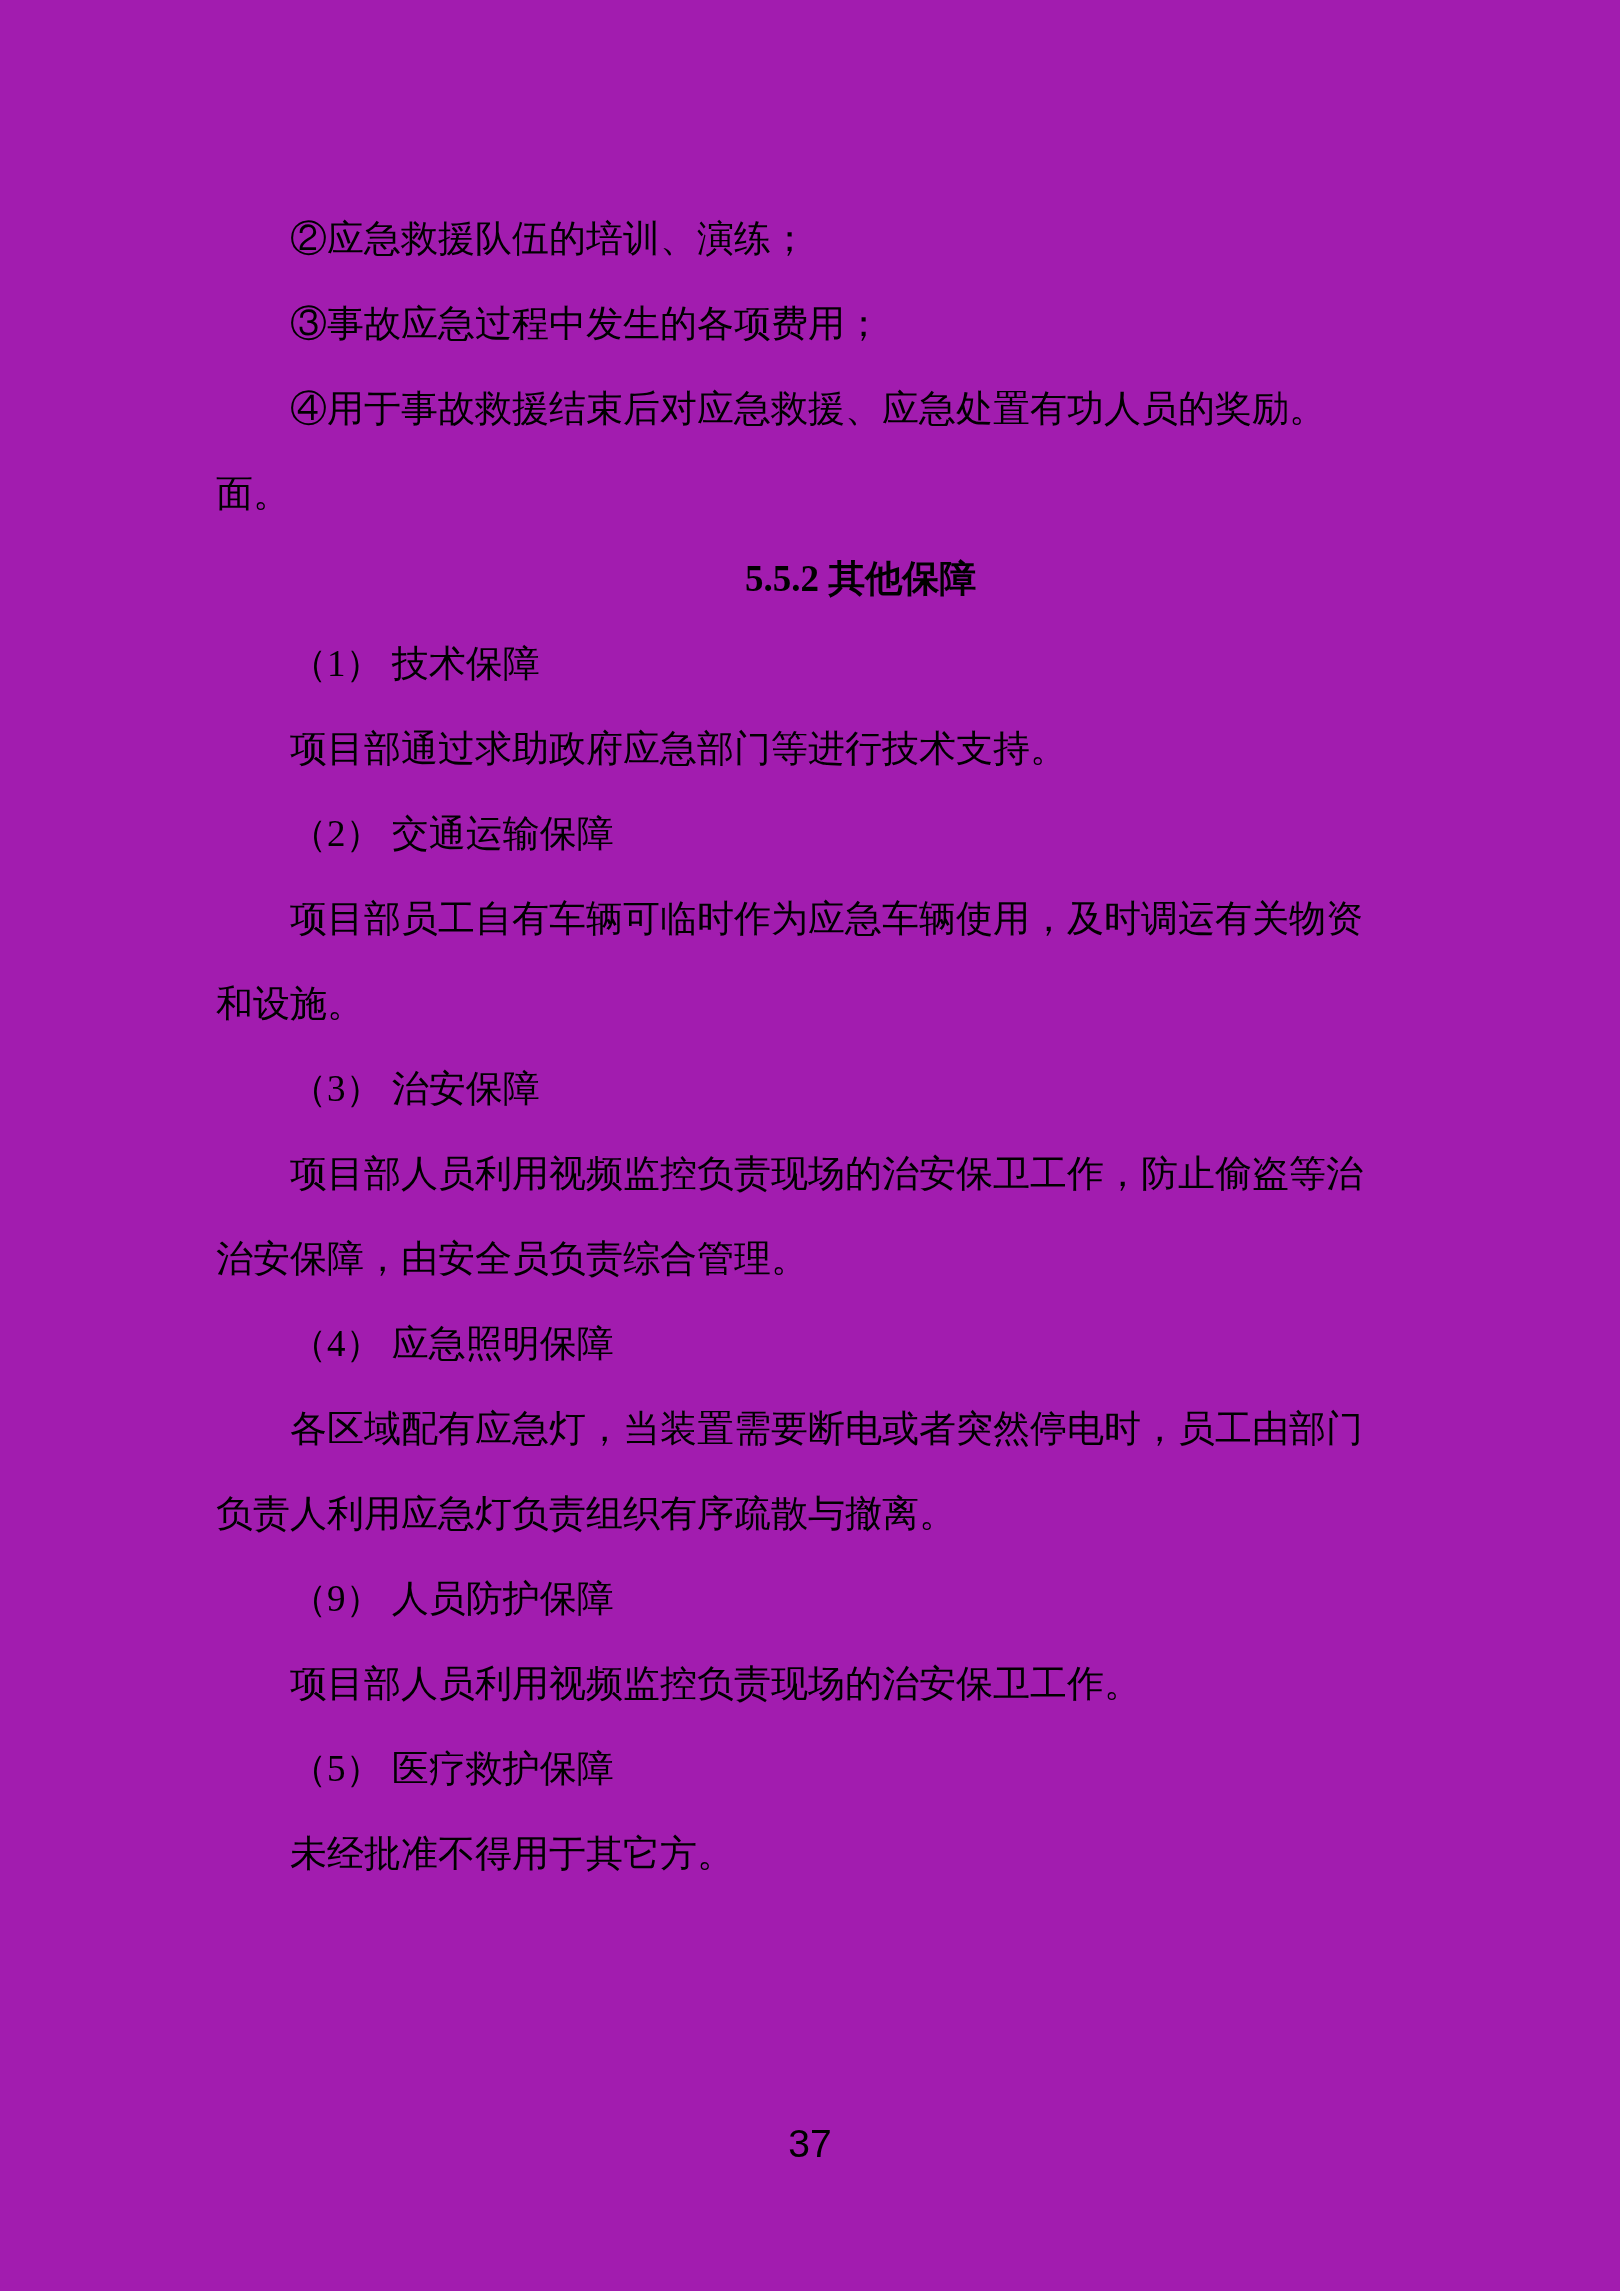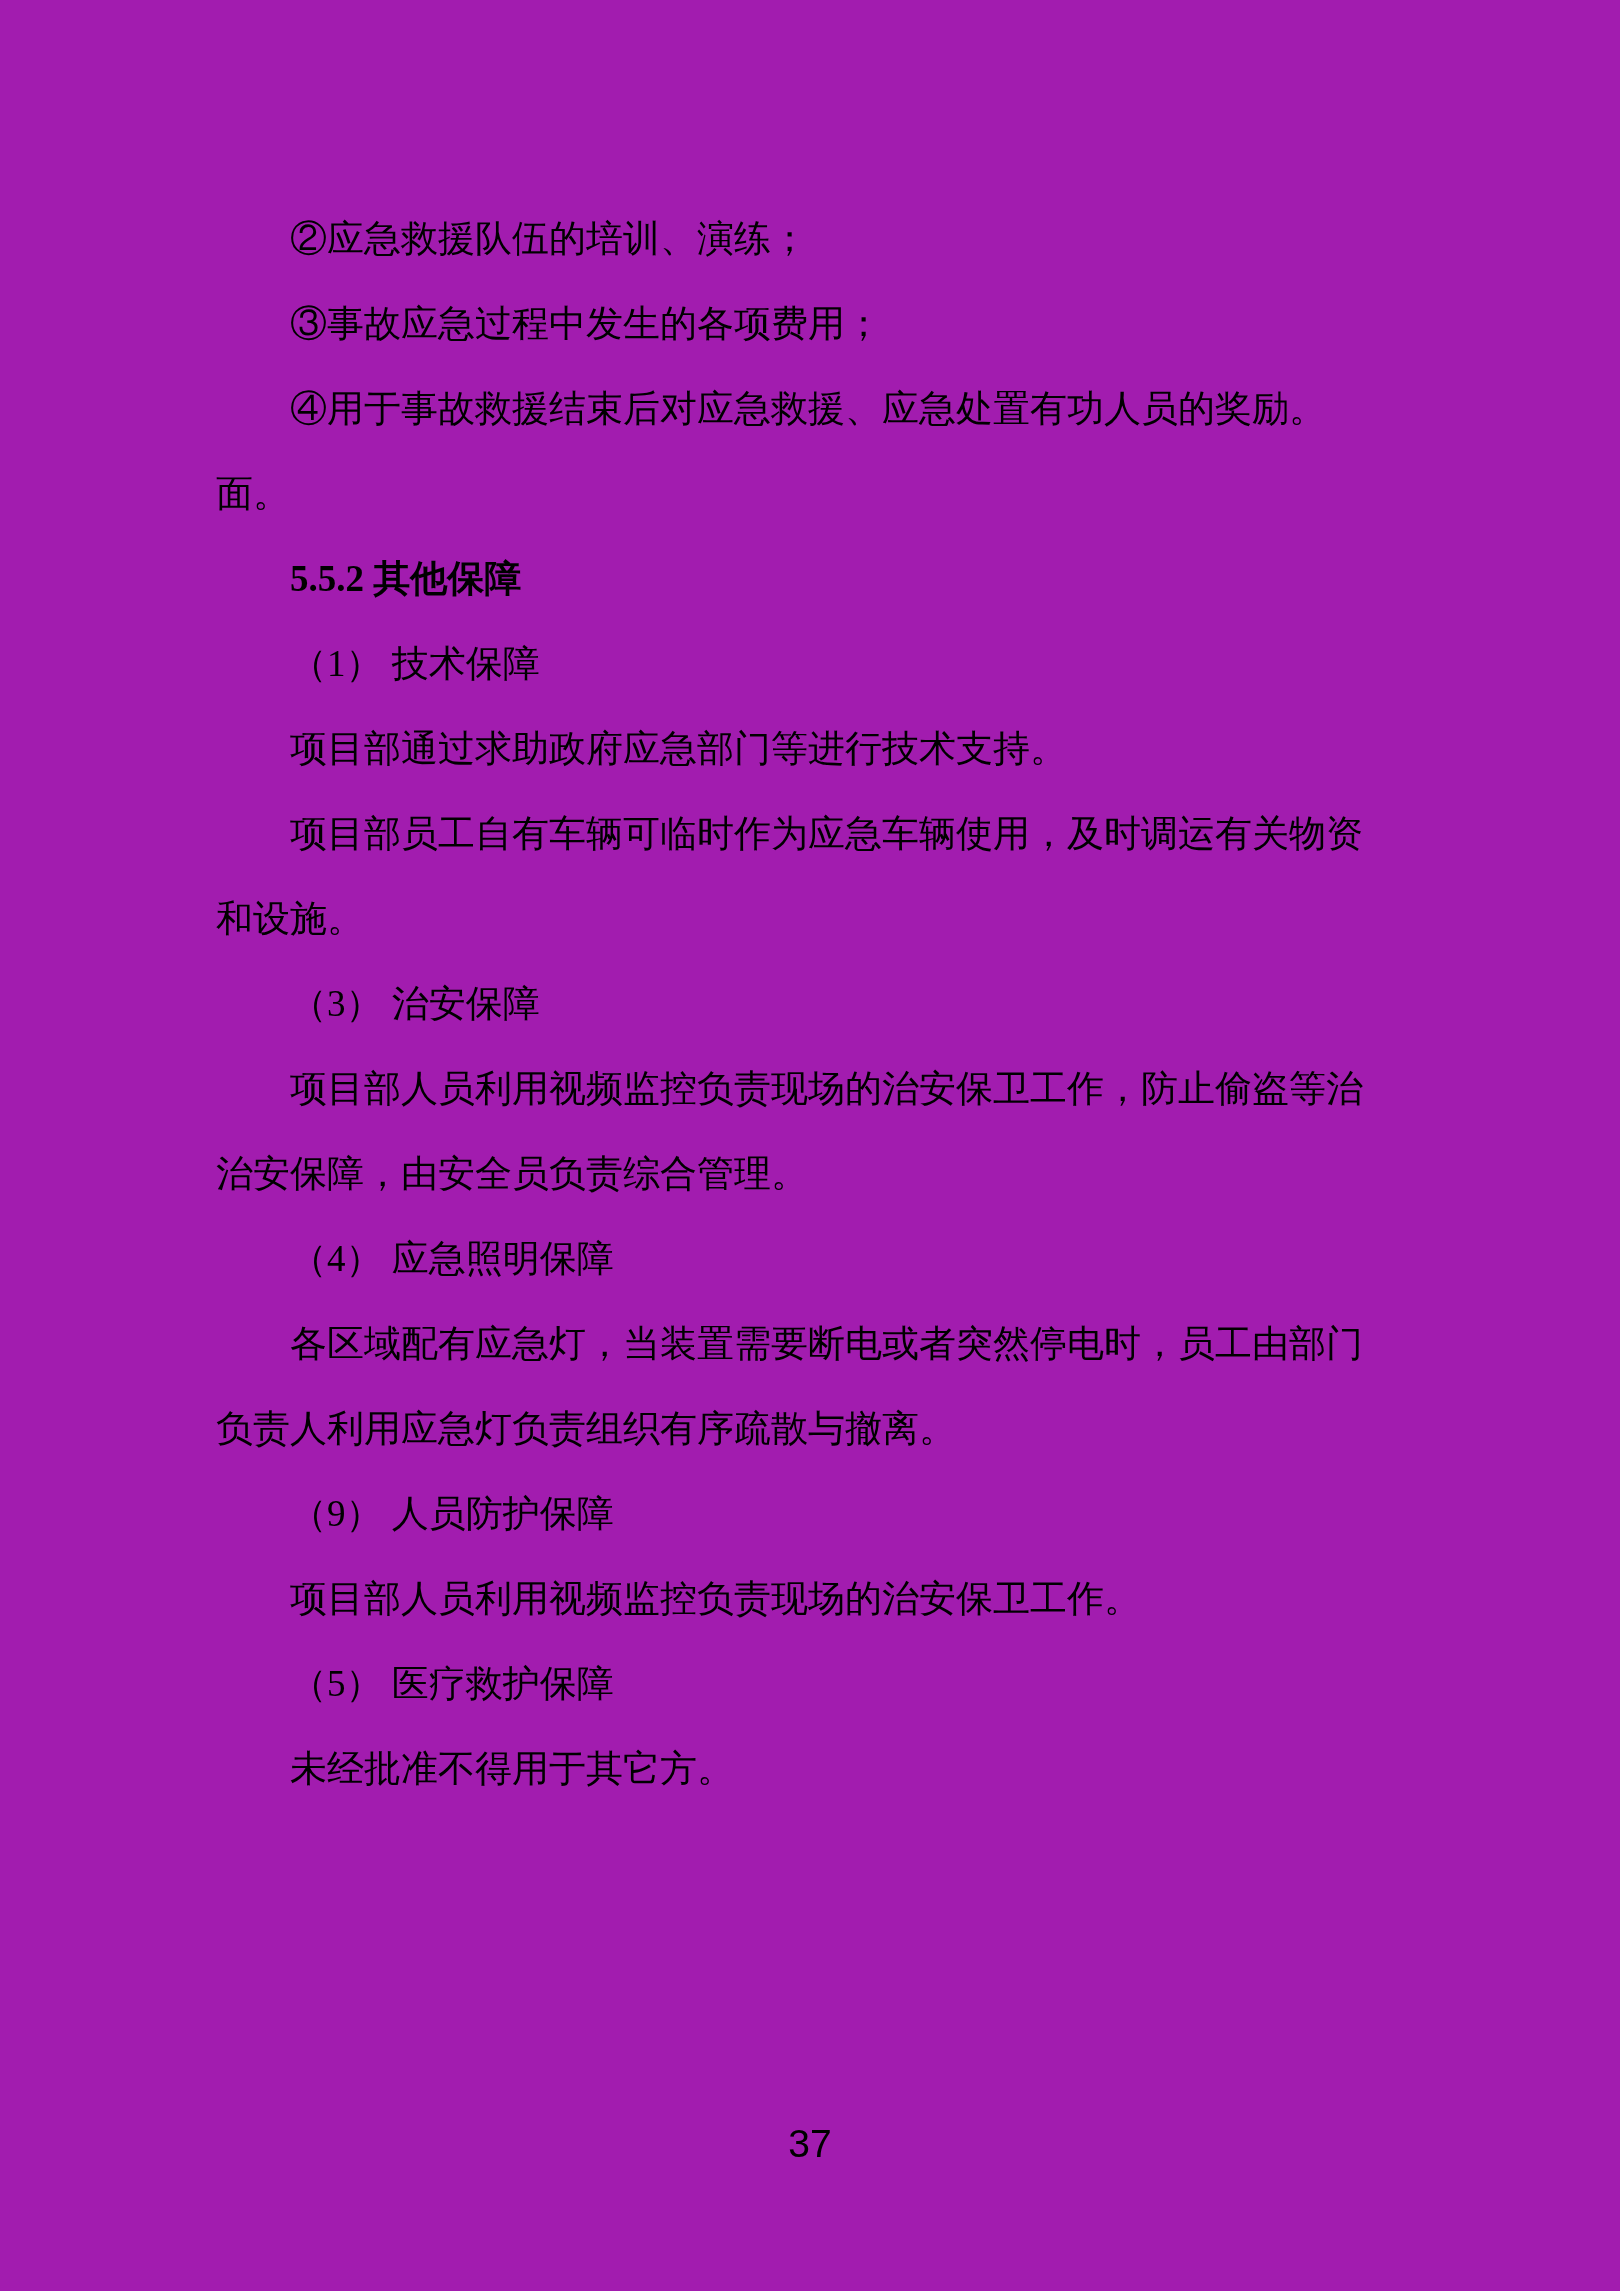--- a/index.html
+++ b/index.html
@@ -32,20 +32,21 @@
     font-size: 37px;
     letter-spacing: 0px;
     white-space: nowrap;
     color: #000000;
   }
   .line.indent {
     padding-left: 74px;
   }
   .line.heading {
     font-weight: bold;
+    text-align: center;
   }
   .page-number {
     position: absolute;
     top: 2127px;
     left: 0;
     width: 100%;
     text-align: center;
     font-family: "Liberation Sans", "DejaVu Sans", sans-serif;
     font-size: 39px;
     line-height: 33px;
@@ -57,20 +58,21 @@
 
 <div class="page">
   <div class="text-block" id="text-block">
       <div class="line indent">②应急救援队伍的培训、演练；</div>
       <div class="line indent">③事故应急过程中发生的各项费用；</div>
       <div class="line indent">④用于事故救援结束后对应急救援、应急处置有功人员的奖励。</div>
       <div class="line">面。</div>
       <div class="line indent heading">5.5.2 其他保障</div>
       <div class="line indent">（1） 技术保障</div>
       <div class="line indent">项目部通过求助政府应急部门等进行技术支持。</div>
+      <div class="line indent">（2） 交通运输保障</div>
       <div class="line indent">项目部员工自有车辆可临时作为应急车辆使用，及时调运有关物资</div>
       <div class="line">和设施。</div>
       <div class="line indent">（3） 治安保障</div>
       <div class="line indent">项目部人员利用视频监控负责现场的治安保卫工作，防止偷盗等治</div>
       <div class="line">治安保障，由安全员负责综合管理。</div>
       <div class="line indent">（4） 应急照明保障</div>
       <div class="line indent">各区域配有应急灯，当装置需要断电或者突然停电时，员工由部门</div>
       <div class="line">负责人利用应急灯负责组织有序疏散与撤离。</div>
       <div class="line indent">（9） 人员防护保障</div>
       <div class="line indent">项目部人员利用视频监控负责现场的治安保卫工作。</div>

